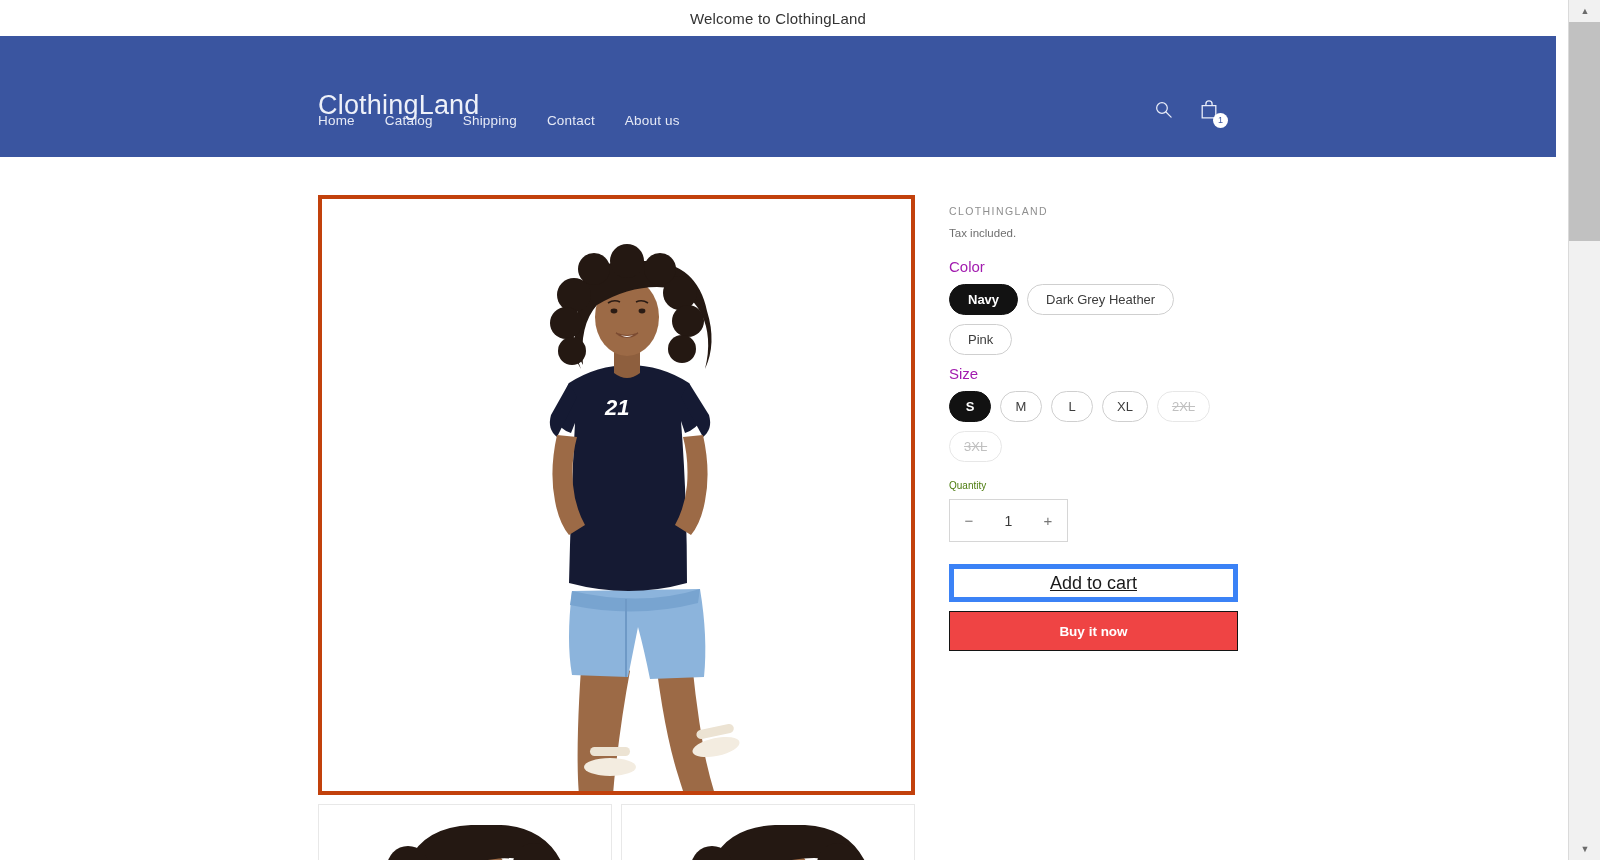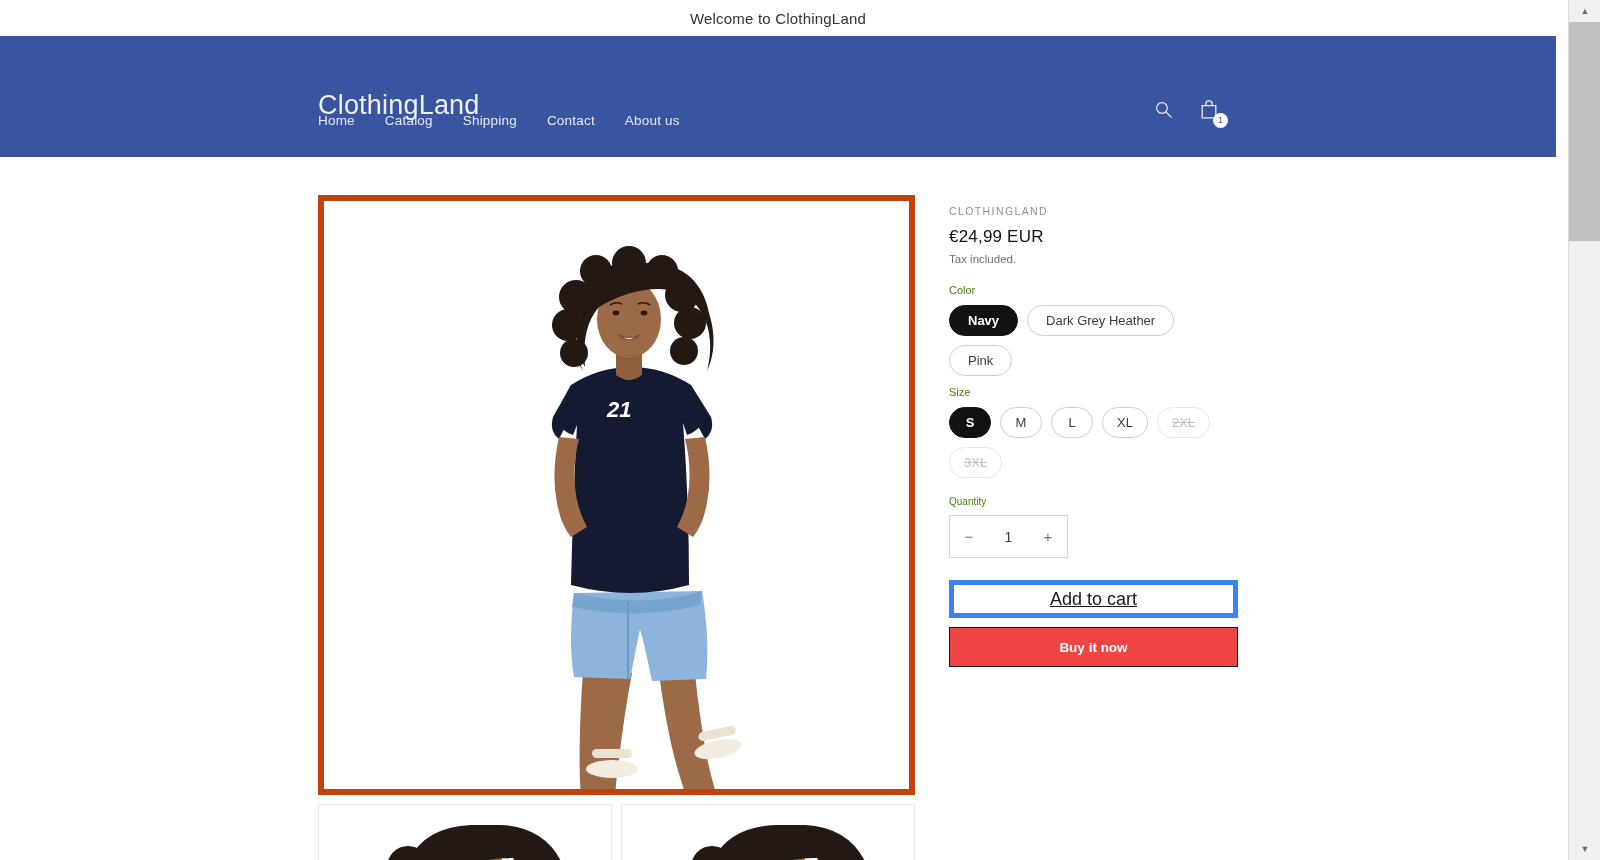--- a/index.html
+++ b/index.html
@@ -132,21 +132,21 @@
     margin-top: 38px;
   }
 
   .media-col {
     width: 597px;
     flex: 0 0 597px;
   }
   .main-media {
     width: 597px;
     height: 600px;
-    border: 6px solid #c2410c;
+    border: 4px solid #c2410c;
     background: #ffffff;
     position: relative;
     overflow: hidden;
   }
   .thumbs {
     display: flex;
     gap: 9px;
     margin-top: 9px;
   }
   .thumb {
@@ -190,22 +190,22 @@
     letter-spacing: .2px;
   }
   .tax-note {
     font-size: 11.5px;
     color: #6f6f6f;
     margin-bottom: 19px;
   }
 
   .option-group { margin-bottom: 10px; }
   .option-label {
-    font-size: 11px;
-    color: #4d7c0f;
+    font-size: 15px;
+    color: #a21caf;
     margin-bottom: 9px;
   }
   .pill-row {
     display: flex;
     flex-wrap: wrap;
     gap: 9px;
   }
   .pill {
     border: 1px solid #cfcfcf;
     border-radius: 22px;
@@ -482,21 +482,20 @@
           </div>
         </div>
 
       </div>
 
       <div class="info-col">
 
         <div class="vendor">CLOTHINGLAND</div>
 
 
-        <div class="price">€24,99 EUR</div>
 
         <div class="tax-note">Tax included.</div>
 
         
         <div class="option-group">
           <div class="option-label">Color</div>
           <div class="pill-row">
             <button class="pill selected">Navy</button>
             <button class="pill">Dark Grey Heather</button>
             <button class="pill">Pink</button>

